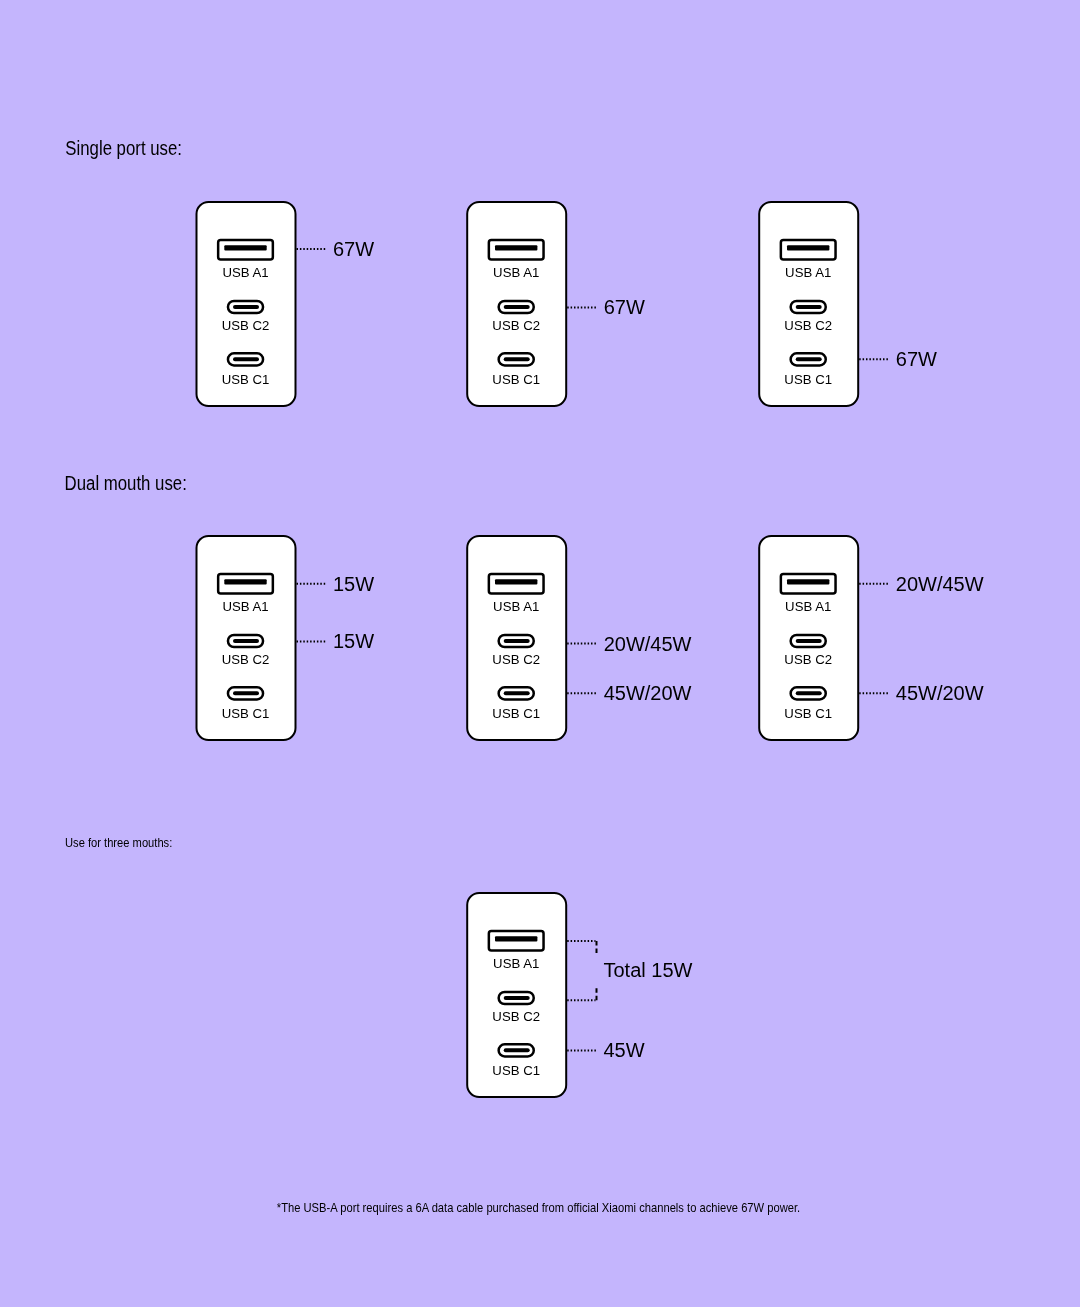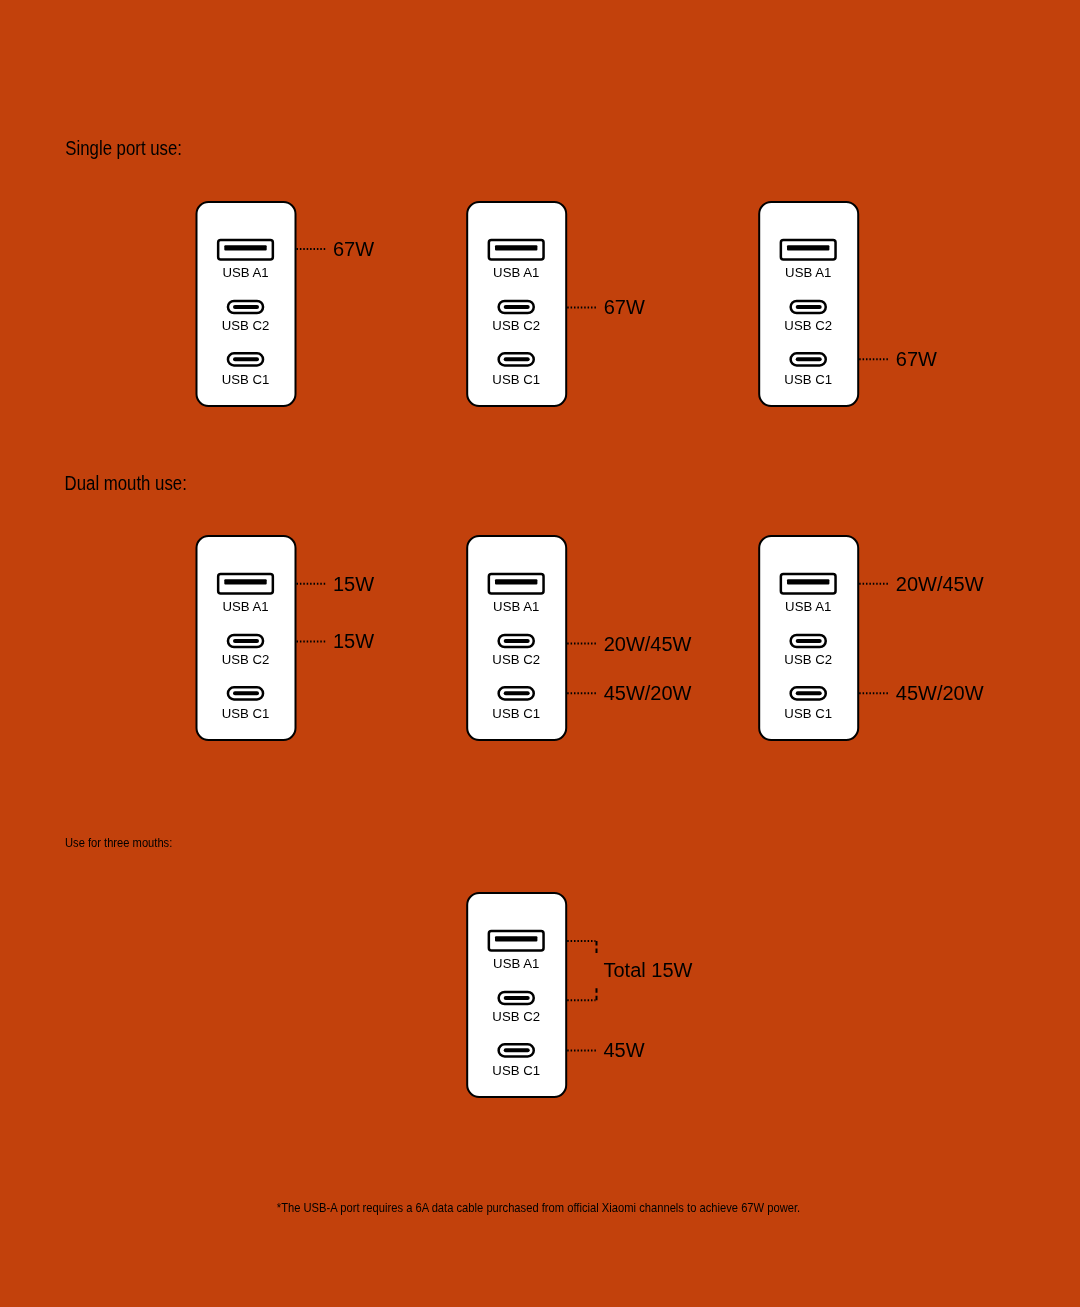--- a/index.html
+++ b/index.html
@@ -1,16 +1,16 @@
 <!DOCTYPE html>
 <html><head>
 <meta charset="utf-8">
 <style>
   html,body{margin:0;padding:0;background:#fff;}
-  #page{width:1080px;height:1307px;position:relative;background:#c2410c;overflow:hidden;}
+  #page{width:1080px;height:1307px;position:relative;background:#c4b5fd;overflow:hidden;}
   svg text{font-family:"Liberation Sans", sans-serif;fill:#000;}
 </style>
 </head>
 <body>
 <div id="page">
 <svg width="1080" height="1307" viewBox="0 0 1080 1307" xmlns="http://www.w3.org/2000/svg">
   <defs>
     <g id="chg">
       <rect x="1" y="1" width="99" height="204" rx="12" fill="#fff" stroke="#000" stroke-width="2"></rect>
       <rect x="22.65" y="39" width="54.7" height="19.5" rx="2.5" fill="none" stroke="#000" stroke-width="2.5"></rect>

